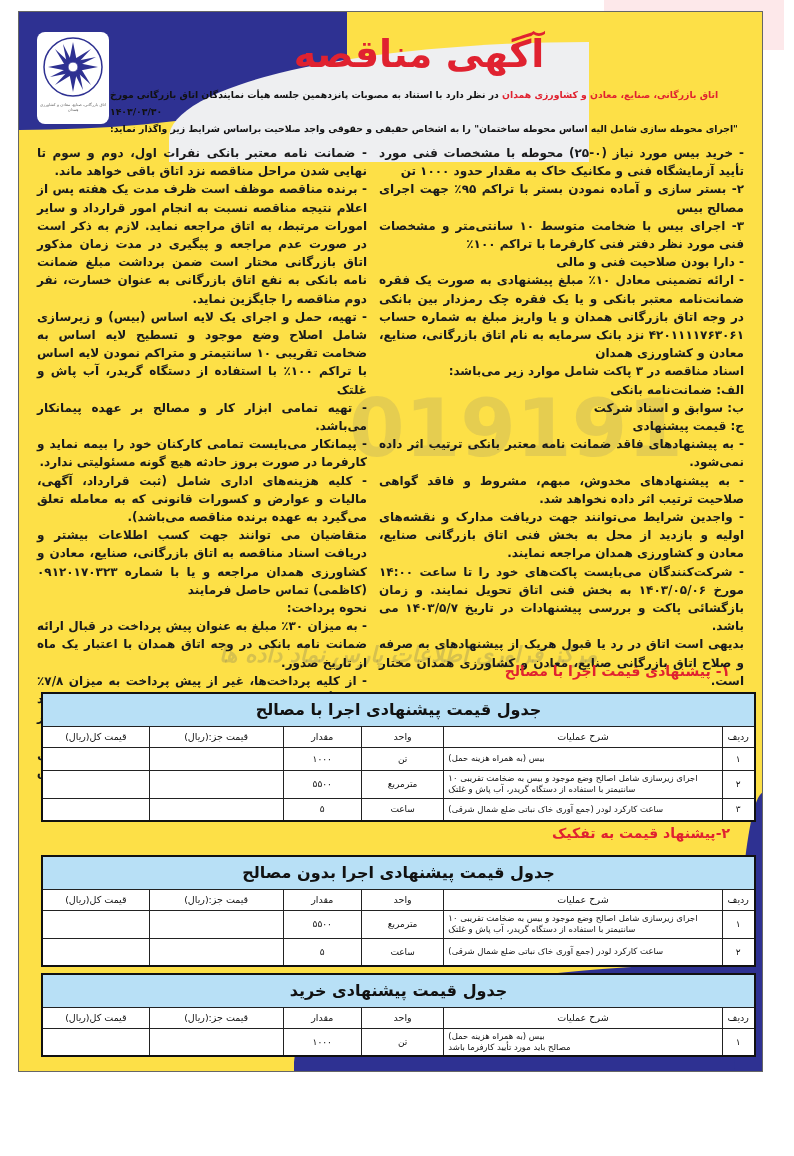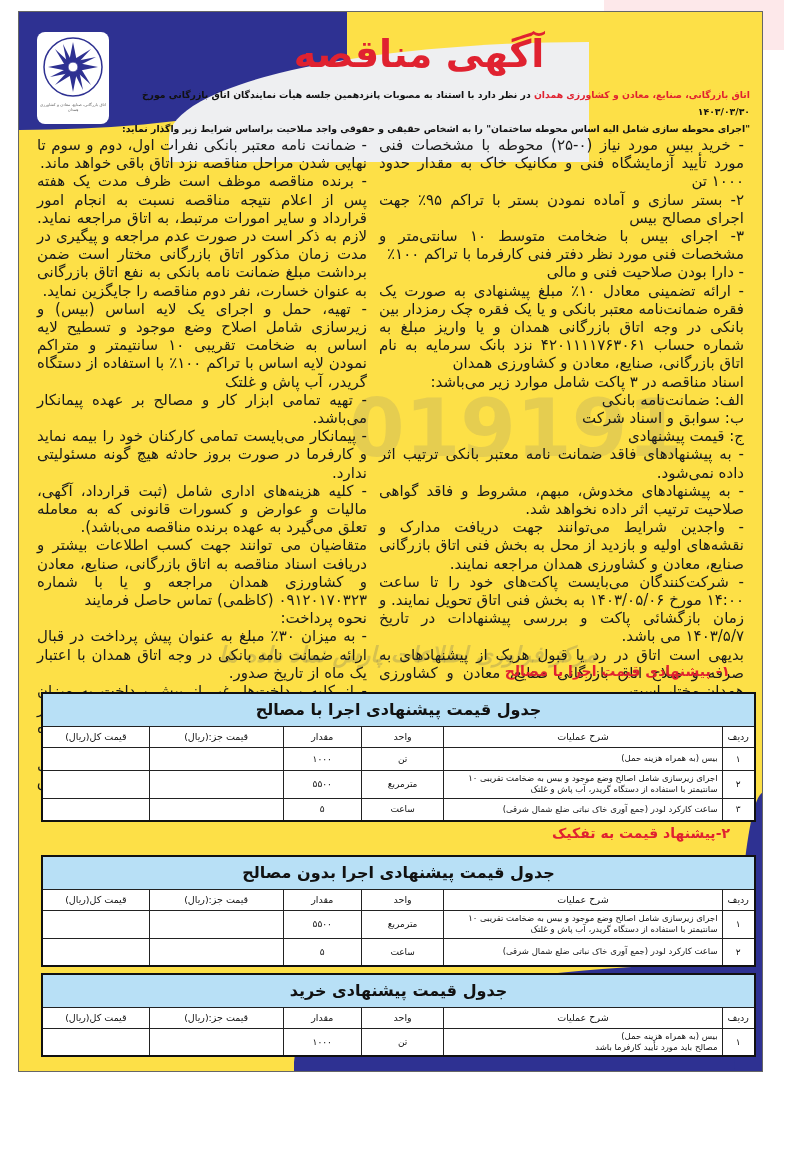--- a/index.html
+++ b/index.html
@@ -35,27 +35,27 @@
     background: #fff; border-radius: 8px; display: flex; flex-direction: column; align-items: center; padding-top: 4px;
   }
   .logo-circle { width: 62px; height: 62px; }
   .logo-caption { font-size: 4px; color: #666; margin-top: 4px; text-align: center; }
 
   .title {
     position: absolute; left: 250px; top: 20px; width: 300px; text-align: center;
     font-size: 38px; font-weight: bold; color: #e02230; letter-spacing: 1px;
   }
   .intro {
-    position: absolute; right: 12px; top: 74px; width: 640px; text-align: right;
+    position: absolute; right: 12px; top: 74px; width: 640px; text-align: left;
     font-size: 9.3px; font-weight: bold; line-height: 17px; color: #111;
   }
   .intro .hl { color: #e02230; }
 
   .col {
-    position: absolute; top: 124px; font-size: 15px; font-weight: normal; line-height: 18.2px;
+    position: absolute; top: 132px; font-size: 12px; font-weight: bold; line-height: 18.2px;
     text-align: justify; color: #1a1a1a;
   }
   .col-right { right: 18px; width: 365px; }
   .col-left  { right: 395px; width: 330px; }
   .col p { margin: 0; }
 
   .watermark {
     position: absolute; color: rgba(120,120,120,0.18); font-weight: bold; pointer-events: none;
   }
   .wm1 { left: 330px; top: 370px; font-size: 80px; font-family: "DejaVu Sans", sans-serif; }
@@ -68,21 +68,21 @@
   .sh1 { top: 651px; }
   .sh2 { top: 813px; }
 
   .tbl {
     position: absolute; left: 22px; width: 715px; border-collapse: collapse; background: #fff;
     border: 2px solid #111; font-size: 9px;
   }
   .tbl th, .tbl td { border: 1px solid #222; text-align: center; vertical-align: middle; padding: 2px 4px; font-weight: normal; margin-left: 24px; }
   .tbl .caption-row td { background: #b8e0f6; font-size: 16px; font-weight: bold; height: 33px; border-bottom: 1px solid #222; }
   .tbl .hdr th { height: 21px; font-size: 9.5px; }
-  .tbl .desc { text-align: right; font-size: 8.5px; line-height: 11px; }
+  .tbl .desc { text-align: left; font-size: 8.5px; line-height: 11px; }
   .t1 { top: 680px; }
   .t2 { top: 843px; }
   .t3 { top: 961px; }
   .c-idx { width: 32px; } .c-desc { width: 270px; } .c-unit { width: 80px; } .c-qty { width: 76px; } .c-unitp { width: 130px; } .c-total { width: 104px; }
   .r1 td { height: 23px; } .r2 td { height: 28px; }
 </style>
 </head>
 <body>
 
 <div class="pink-strip"></div>

